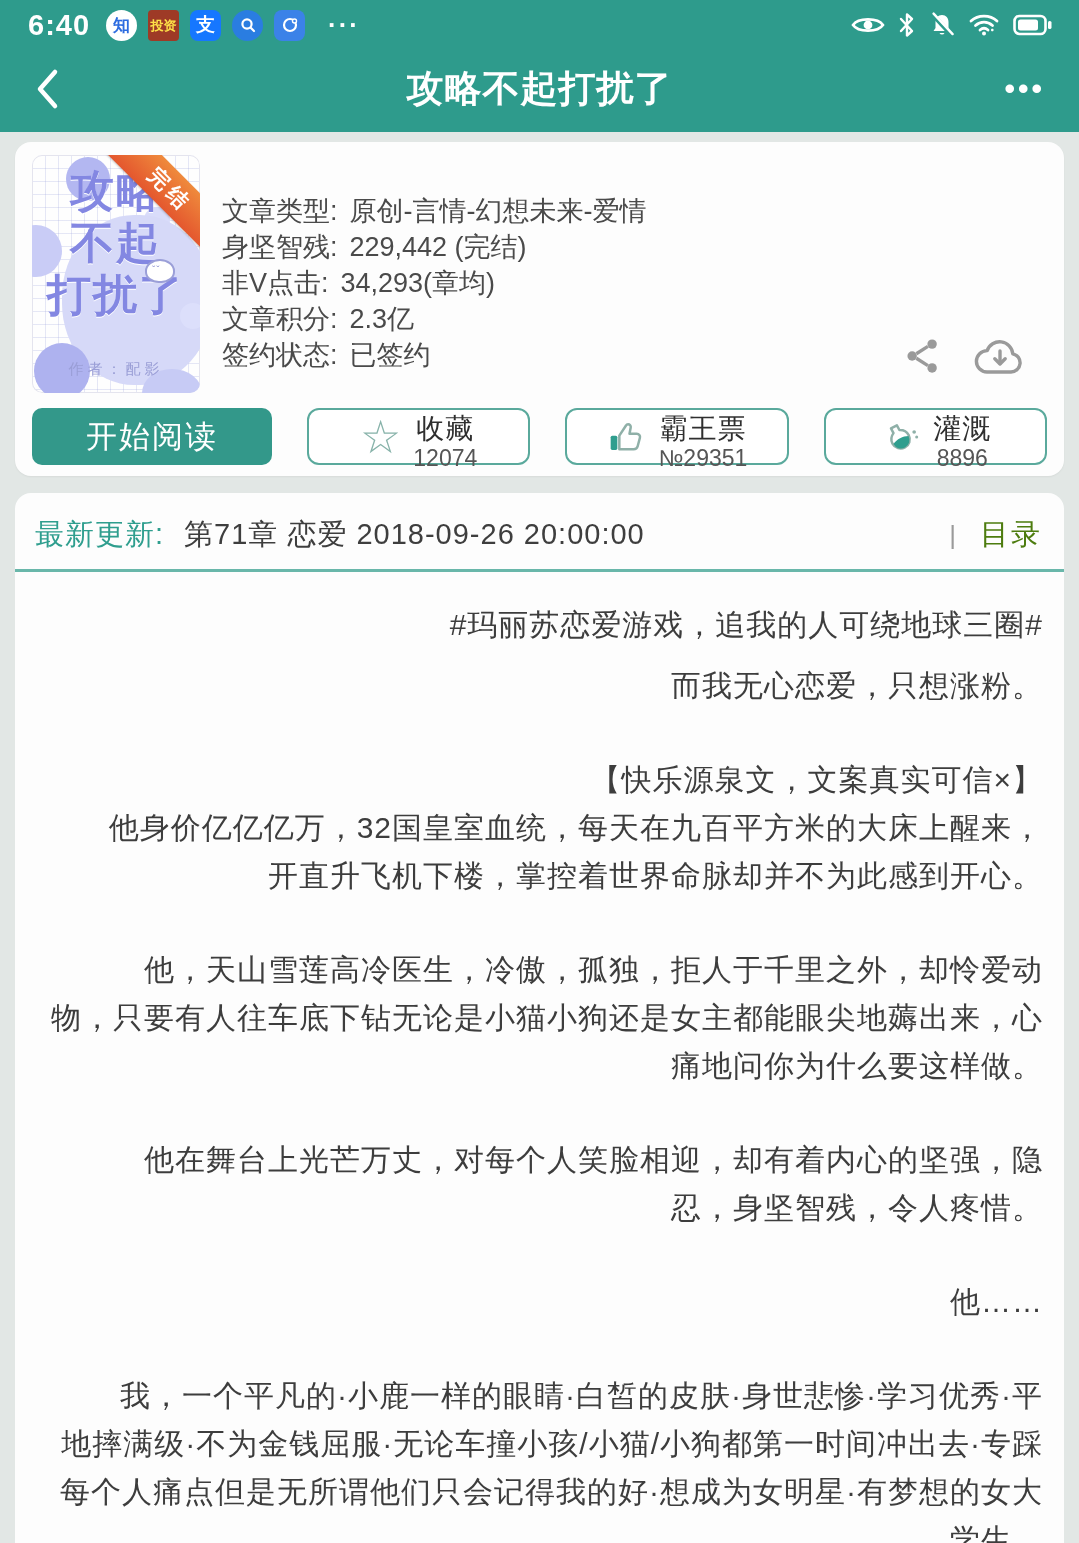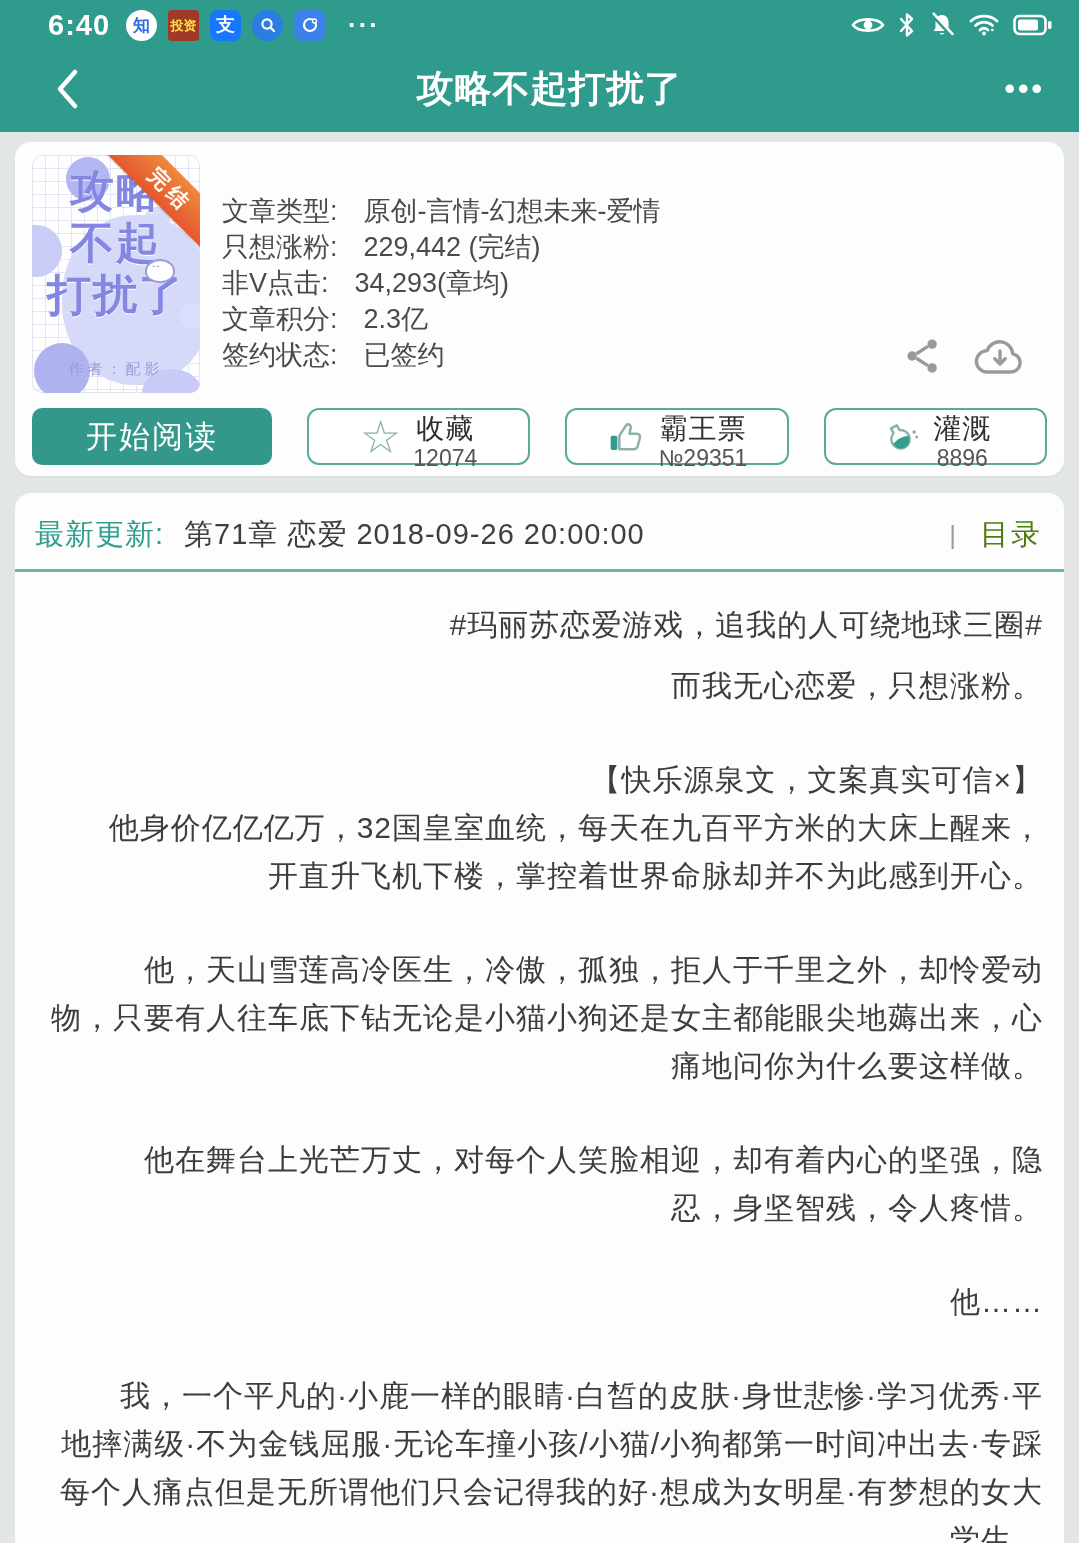--- a/index.html
+++ b/index.html
@@ -1,21 +1,21 @@
 <!DOCTYPE html>
 <html><head>
 <meta charset="utf-8">
 <style>
   * { margin:0; padding:0; box-sizing:border-box; }
   html,body { background:#c9cdcb; }
   body { font-family:"Liberation Sans", sans-serif; }
   .screen{ width:1079px; height:1543px; margin:0 auto; background:#e2e7e5; overflow:hidden; position:relative; }
 
   
-  .topbar{ background:#2e9b8c; color:#fff;padding-left:20px; }
+  .topbar{ background:#2e9b8c; color:#fff; }
   .statusbar{ height:46px; display:flex; align-items:center; padding:4px 26px 0 28px; }
   .sb-time{ font-size:29px; font-weight:600; letter-spacing:1px; }
   .sb-left-icons{ display:flex; align-items:center; gap:11px; margin-left:16px; }
   .app-ic{ width:31px; height:31px; border-radius:8px; display:flex; align-items:center; justify-content:center; font-weight:700; overflow:hidden; }
   .ic-zhihu{ background:#fff; color:#2d6ce0; border-radius:50%; font-size:17px; }
   .ic-red{ background:#9e3a26; color:#fde047; font-size:13px; line-height:13px; text-align:center; border-radius:4px; }
   .ic-alipay{ background:#1677ff; color:#fff; font-size:19px; }
   .ic-search{ background:#2a7de1; border-radius:50%; }
   .ic-browser{ background:#3b82e8; }
   .sb-more{ font-size:26px; font-weight:700; letter-spacing:2px; margin-left:12px; }
@@ -52,21 +52,21 @@
   .egg{ position:absolute; left:113px; top:104px; width:30px; height:24px; background:#fff; border:2px solid #9b9fd8; border-radius:50% 50% 46% 46%; }
   .egg:before{ content:"ˇˇ"; position:absolute; left:5px; top:4px; font-size:10px; color:#8a8ecf; letter-spacing:1px; }
   .cover-author{ position:absolute; left:0; right:0; bottom:14px; text-align:center; color:#9a9ed6; font-size:15px; letter-spacing:4px; }
   .ribbon{ position:absolute; top:16px; right:-40px; width:140px; transform:rotate(45deg); background:linear-gradient(180deg,#ef8a3c,#e4572e); color:#fff; text-align:center; font-size:21px; font-weight:700; letter-spacing:5px; padding:5px 0; box-shadow:0 1px 2px rgba(0,0,0,.2); }
 
   
   .info{ margin-left:22px; padding-top:8px; flex:1; }
   .author-name{ font-size:33px; color:#333; font-weight:500; letter-spacing:1px; }
   .meta{ margin-top:30px; font-size:27px; color:#4a4a4a; }
   .meta-line{ line-height:36px; white-space:nowrap; }
-  .meta-line .ml-label{ margin-right:26px; }
+  .meta-line .ml-label{ margin-right:12px; }
 
   .pill{ position:absolute; right:0; top:20px; height:48px; line-height:48px; background:#2e9b8c; color:#fff; font-size:28px; padding:0 20px 0 26px; border-radius:26px 0 0 26px; letter-spacing:1px; cursor:pointer; }
 
   .doc-icons{ position:absolute; right:36px; top:192px; display:flex; align-items:center; gap:28px; }
   .doc-icons svg{ display:block; }
 
   
   .actions{ display:flex; gap:35px; margin-top:15px; padding-right:17px; }
   .btn-read{ width:240px; height:57px; background:#33988a; color:#fff; font-size:31px; letter-spacing:2px; border:none; border-radius:10px; display:flex; align-items:center; justify-content:center; cursor:pointer; font-family:inherit; }
   .btn{ flex:1; height:57px; background:#fff; border:2px solid #5aa99c; border-radius:12px; display:flex; align-items:center; justify-content:center; gap:12px; cursor:pointer; font-family:inherit; padding:0; }
@@ -178,21 +178,21 @@
             <div>打扰了</div>
           </div>
           <span class="egg"></span>
           <div class="cover-author">作者：配影</div>
           <div class="ribbon">完结</div>
         </div>
 
         <div class="info">
           <div class="meta">
             <div class="meta-line"><span class="ml-label">文章类型:</span><span>原创-言情-幻想未来-爱情</span></div>
-            <div class="meta-line"><span class="ml-label">只想涨粉:</span><span>229,442 (完结)</span></div>
+            <div class="meta-line"><span class="ml-label">身坚智残:</span><span>229,442 (完结)</span></div>
             <div class="meta-line"><span class="ml-label">非V点击:</span><span>34,293(章均)</span></div>
             <div class="meta-line"><span class="ml-label">文章积分:</span><span>2.3亿</span></div>
             <div class="meta-line"><span class="ml-label">签约状态:</span><span>已签约</span></div>
           </div>
         </div>
       </div>
 
 
       <div class="doc-icons">
         <svg width="42" height="42" viewBox="0 0 24 24">

